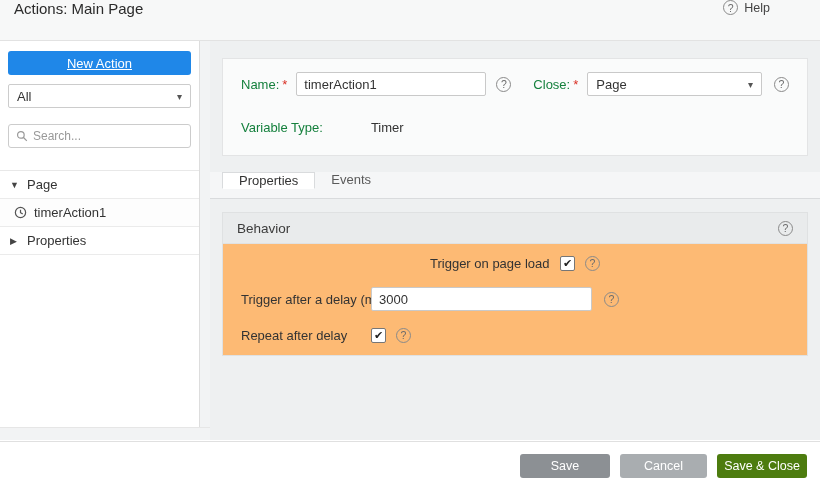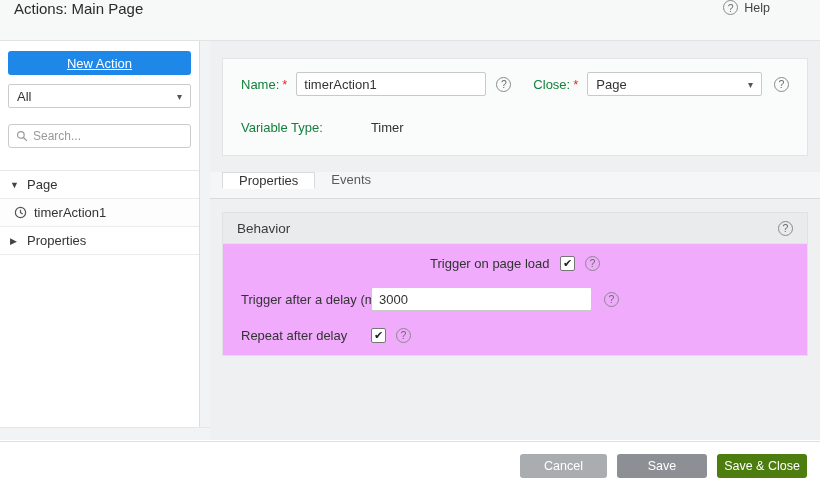--- a/index.html
+++ b/index.html
@@ -96,21 +96,21 @@
   .tab {
     padding:0 16px; display:flex; align-items:center; font-size:13px; color:#5a5a5a;
     cursor:pointer;
   }
   .tab.active {
     background:#fff; border:1px solid #d9dbdd; border-bottom:1px solid #fff;
     margin-bottom:-1px; color:#333;
   }
   
   .behavior-panel {
-    margin:13px 12px 16px; background:#f0abfc; border:1px solid #dfe1e2; height:144px;
+    margin:13px 12px 16px; background:#fdba74; border:1px solid #dfe1e2; height:144px;
   }
   .panel-header {
     height:31px; background:#e9ebec; border-bottom:1px solid #e0e2e3;
     display:flex; align-items:center; justify-content:space-between; padding:0 14px;
     color:#3c3c3c; font-size:13.5px;
   }
   .panel-body { padding:0 18px; }
   .b-row { display:flex; align-items:center; }
   .b-row.r1 { margin-top:9px; height:20px;justify-content:center; }
   .b-row.r2 { margin-top:14px; height:24px; }
@@ -237,16 +237,16 @@
           <span>✔</span>
         </span>
         <span class="help-icon ml10">?</span>
       </div>
     </div>
   </div>
 
 </div>
 
 <div class="footer">
+  <button class="btn btn-save">Save</button>
   <button class="btn btn-cancel">Cancel</button>
-  <button class="btn btn-save">Save</button>
   <button class="btn btn-save-close">Save &amp; Close</button>
 </div>
 
 </body></html>

